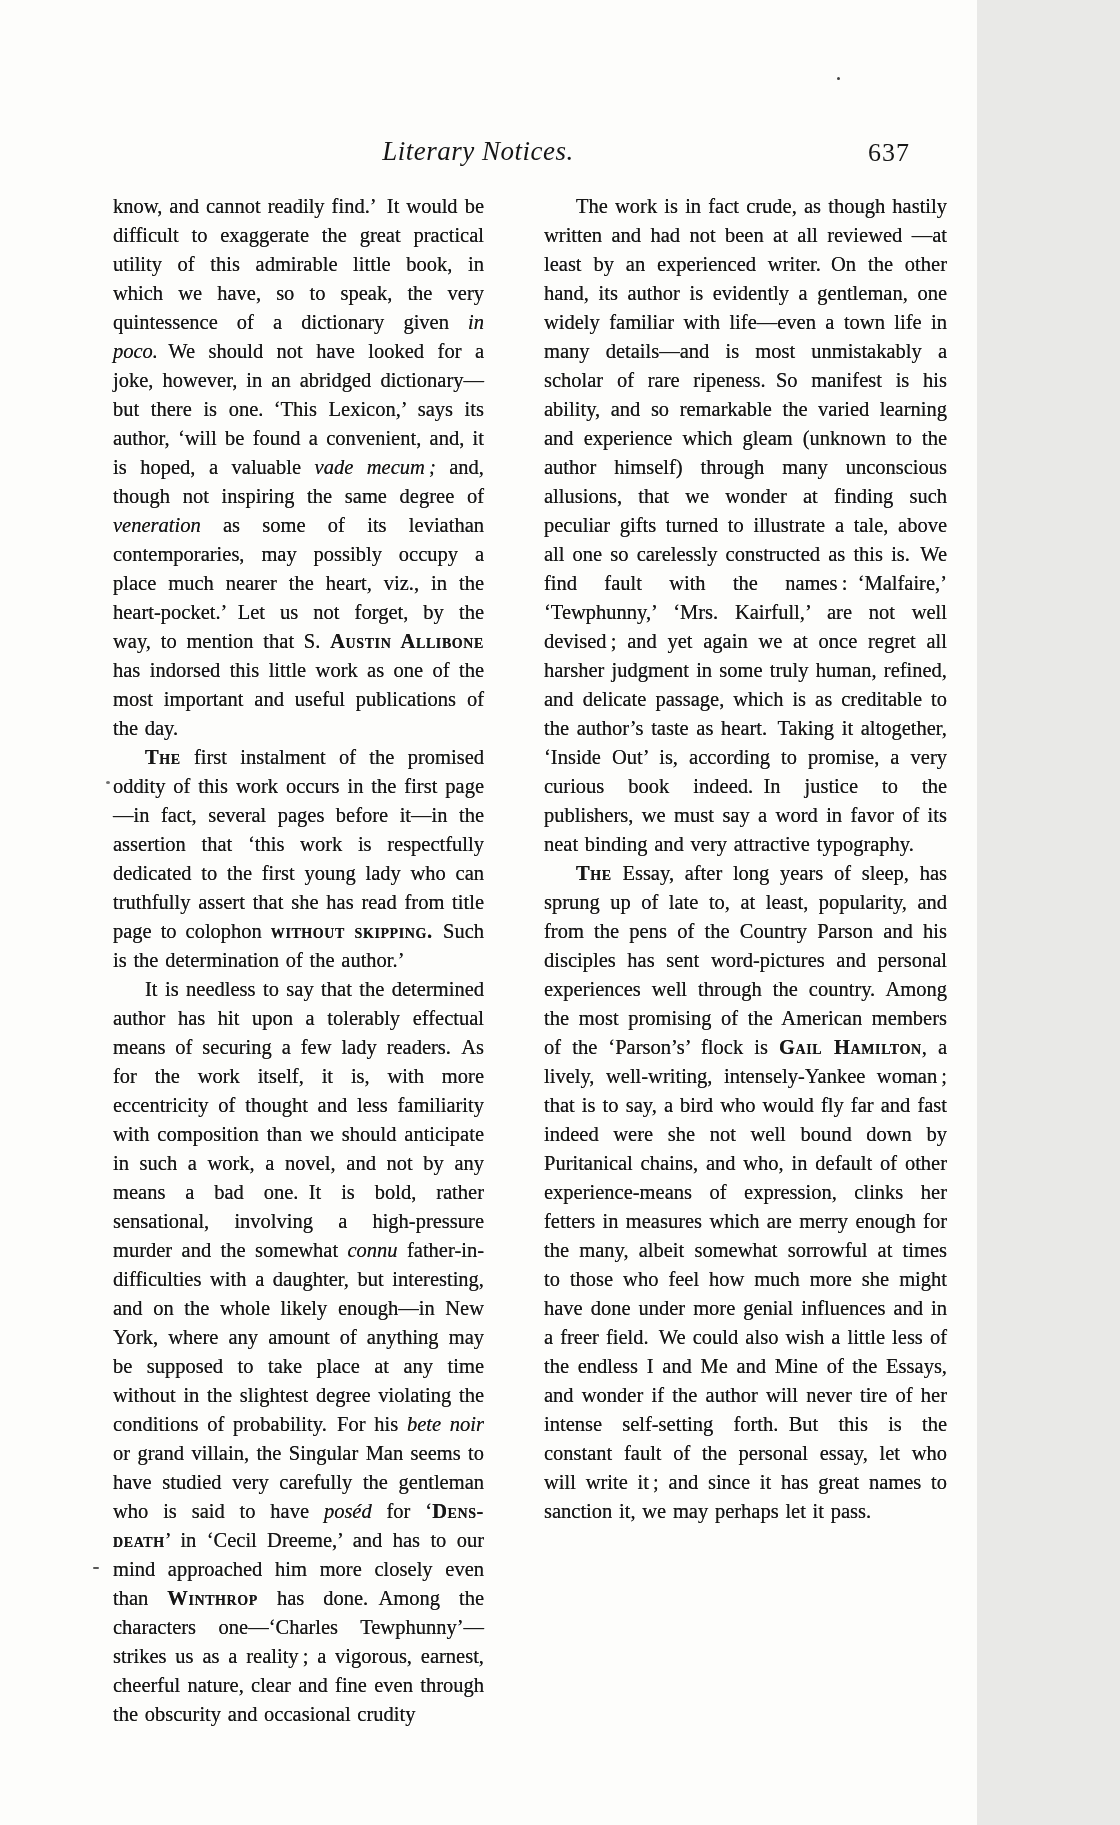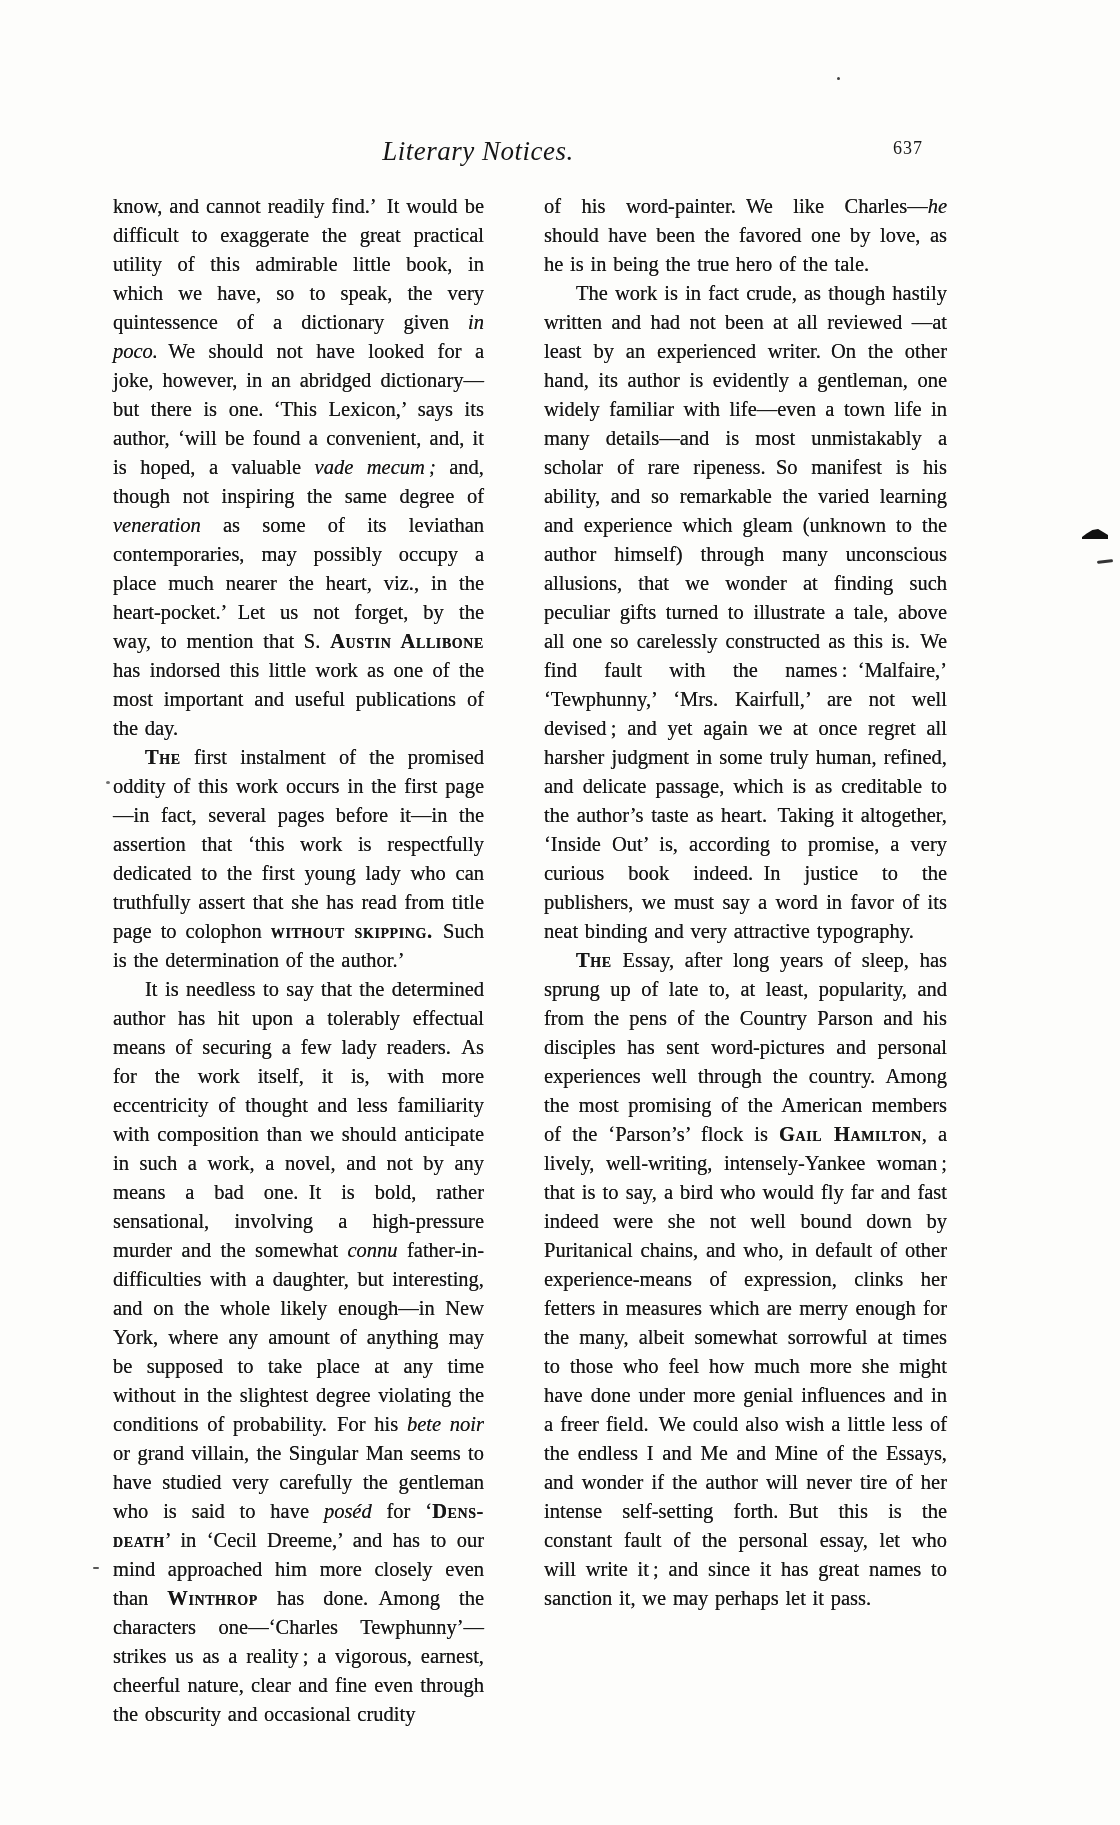--- a/index.html
+++ b/index.html
@@ -2,35 +2,35 @@
 <html><head>
 <meta charset="utf-8">
 <style>
   html,body{margin:0;padding:0;}
   body{
     width:1120px;height:1825px;
     background:#e9e9e7;
     font-family:"Liberation Serif","DejaVu Serif",serif;
   }
   .page{
-    position:relative;width:1120px;height:1825px;overflow:hidden;
+    position:relative;width:977px;height:1825px;overflow:hidden;
     background:#fdfdfb;
     color:#161616;
   }
   .running-head{
     position:absolute;top:136px;left:113px;width:730px;
     text-align:center;
     font-style:italic;
     font-size:27px;
     letter-spacing:0.5px;
   }
   .page-number{
     position:absolute;top:138px;left:868px;width:80px;
-    font-size:18px;
-    text-align:center;
+    font-size:26px;
+    text-align:left;
     letter-spacing:1px;
   }
   .col{
     position:absolute;top:192px;
     text-align:justify;
     font-size:20.5px;
     line-height:29px;
     word-spacing:1.6px;
     text-shadow:0 0 0.6px rgba(10,10,10,0.75);
   }
@@ -63,21 +63,20 @@
 <div class="page">
   <div class="running-head">Literary Notices.</div>
   <div class="page-number">637</div>
 
   <div class="col col-left">
       <p class="body"><span>know, and cannot readily find.’ It would be difficult to exaggerate the great practical utility of this admirable little book, in which we have, so to speak, the very quintessence of a dictionary given </span><span class="i">in poco.</span><span> We should not have looked for a joke, however, in an abridged dictionary—but there is one. ‘This Lexicon,’ says its author, ‘will be found a convenient, and, it is hoped, a valuable </span><span class="i">vade mecum ;</span><span> and, though not inspiring the same degree of </span><span class="i">veneration</span><span> as some of its leviathan contemporaries, may possibly occupy a place much nearer the heart, viz., in the heart-pocket.’ Let us not forget, by the way, to mention that S. </span><span class="sc">Austin Allibone</span><span> has indorsed this little work as one of the most important and useful publications of the day.</span></p>
       <p class="body indent"><span class="sc">The</span><span> first instalment of the promised oddity of this work occurs in the first page—in fact, several pages before it—in the assertion that ‘this work is respectfully dedicated to the first young lady who can truthfully assert that she has read from title page to colophon </span><span class="sc">without skipping.</span><span> Such is the determination of the author.’</span></p>
       <p class="body indent"><span>It is needless to say that the determined author has hit upon a tolerably effectual means of securing a few lady readers. As for the work itself, it is, with more eccentricity of thought and less familiarity with composition than we should anticipate in such a work, a novel, and not by any means a bad one. It is bold, rather sensational, involving a high-pressure murder and the somewhat </span><span class="i">connu</span><span> father-in-difficulties with a daughter, but interesting, and on the whole likely enough—in New York, where any amount of anything may be supposed to take place at any time without in the slightest degree violating the conditions of probability. For his </span><span class="i">bete noir</span><span> or grand villain, the Singular Man seems to have studied very carefully the gentleman who is said to have </span><span class="i">poséd</span><span> for ‘</span><span class="sc">Dens-death</span><span>’ in ‘Cecil Dreeme,’ and has to our mind approached him more closely even than </span><span class="sc">Winthrop</span><span> has done. Among the characters one—‘Charles Tewphunny’—strikes us as a reality ; a vigorous, earnest, cheerful nature, clear and fine even through the obscurity and occasional crudity</span></p>
     </div>
   <div class="col col-right">
-      <p class="body"><span>of his word-painter. We like Charles—</span><span class="i">he</span><span> should have been the favored one by love, as he is in being the true hero of the tale.</span></p>
       <p class="body indent"><span>The work is in fact crude, as though hastily written and had not been at all reviewed —at least by an experienced writer. On the other hand, its author is evidently a gentleman, one widely familiar with life—even a town life in many details—and is most unmistakably a scholar of rare ripeness. So manifest is his ability, and so remarkable the varied learning and experience which gleam (unknown to the author himself) through many unconscious allusions, that we wonder at finding such peculiar gifts turned to illustrate a tale, above all one so carelessly constructed as this is. We find fault with the names : ‘Malfaire,’ ‘Tewphunny,’ ‘Mrs. Kairfull,’ are not well devised ; and yet again we at once regret all harsher judgment in some truly human, refined, and delicate passage, which is as creditable to the author’s taste as heart. Taking it altogether, ‘Inside Out’ is, according to promise, a very curious book indeed. In justice to the publishers, we must say a word in favor of its neat binding and very attractive typography.</span></p>
       <p class="body indent"><span class="sc">The</span><span> Essay, after long years of sleep, has sprung up of late to, at least, popularity, and from the pens of the Country Parson and his disciples has sent word-pictures and personal experiences well through the country. Among the most promising of the American members of the ‘Parson’s’ flock is </span><span class="sc">Gail Hamilton</span><span>, a lively, well-writing, intensely-Yankee woman ; that is to say, a bird who would fly far and fast indeed were she not well bound down by Puritanical chains, and who, in default of other experience-means of expression, clinks her fetters in measures which are merry enough for the many, albeit somewhat sorrowful at times to those who feel how much more she might have done under more genial influences and in a freer field. We could also wish a little less of the endless I and Me and Mine of the Essays, and wonder if the author will never tire of her intense self-setting forth. But this is the constant fault of the personal essay, let who will write it ; and since it has great names to sanction it, we may perhaps let it pass.</span></p>
     </div>
 
   <div class="artifact blob"></div>
   <div class="artifact dash"></div>
   <div class="artifact dot-a"></div>
   <div class="artifact dot-b"></div>
   <div class="artifact dot-c"></div>
 </div>

